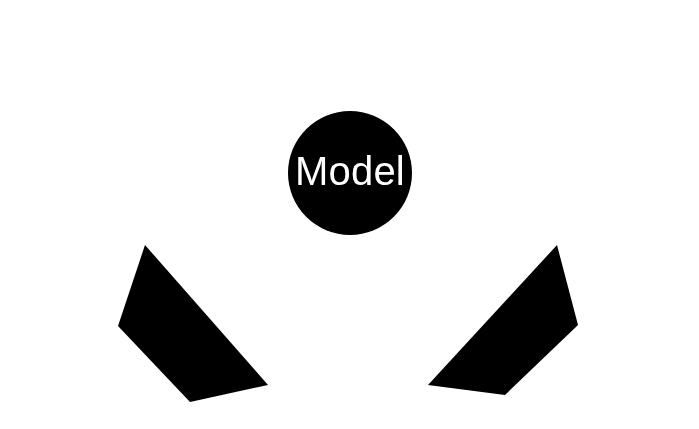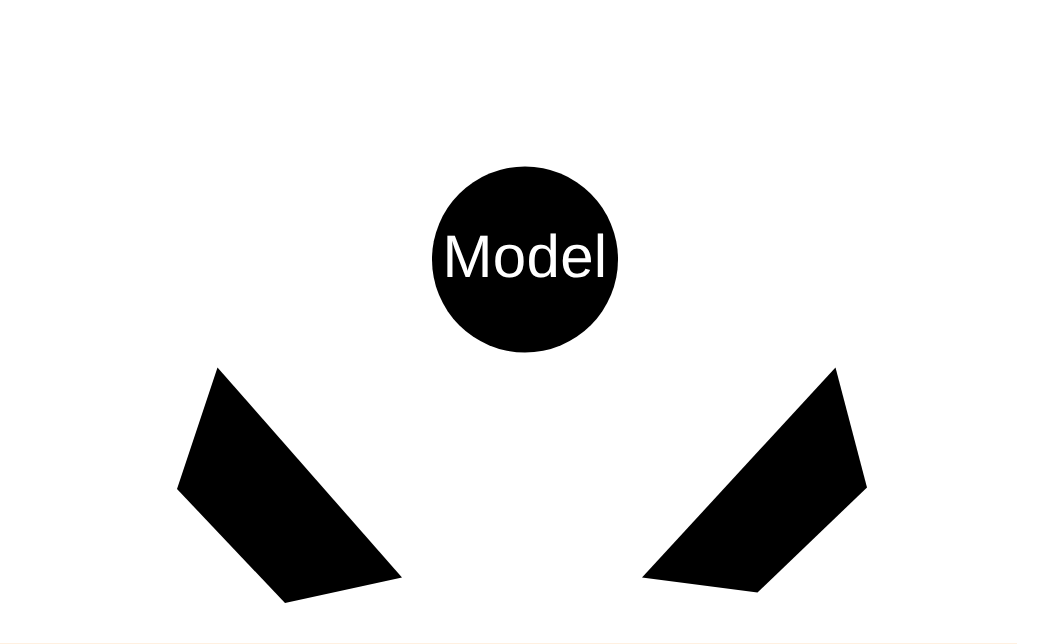--- a/index.html
+++ b/index.html
@@ -8,21 +8,21 @@
     padding: 0;
     background: #ffffff;
   }
   body {
     font-family: "Liberation Sans", sans-serif;
   }
   #canvas {
     position: relative;
     width: 699px;
     height: 429px;
-    background: #fdba74;
+    background: #fef9c3;
     overflow: hidden;
   }
   #diagram-svg {
     position: absolute;
     left: 0;
     top: 0;
     width: 699px;
     height: 429px;
     display: block;
   }

